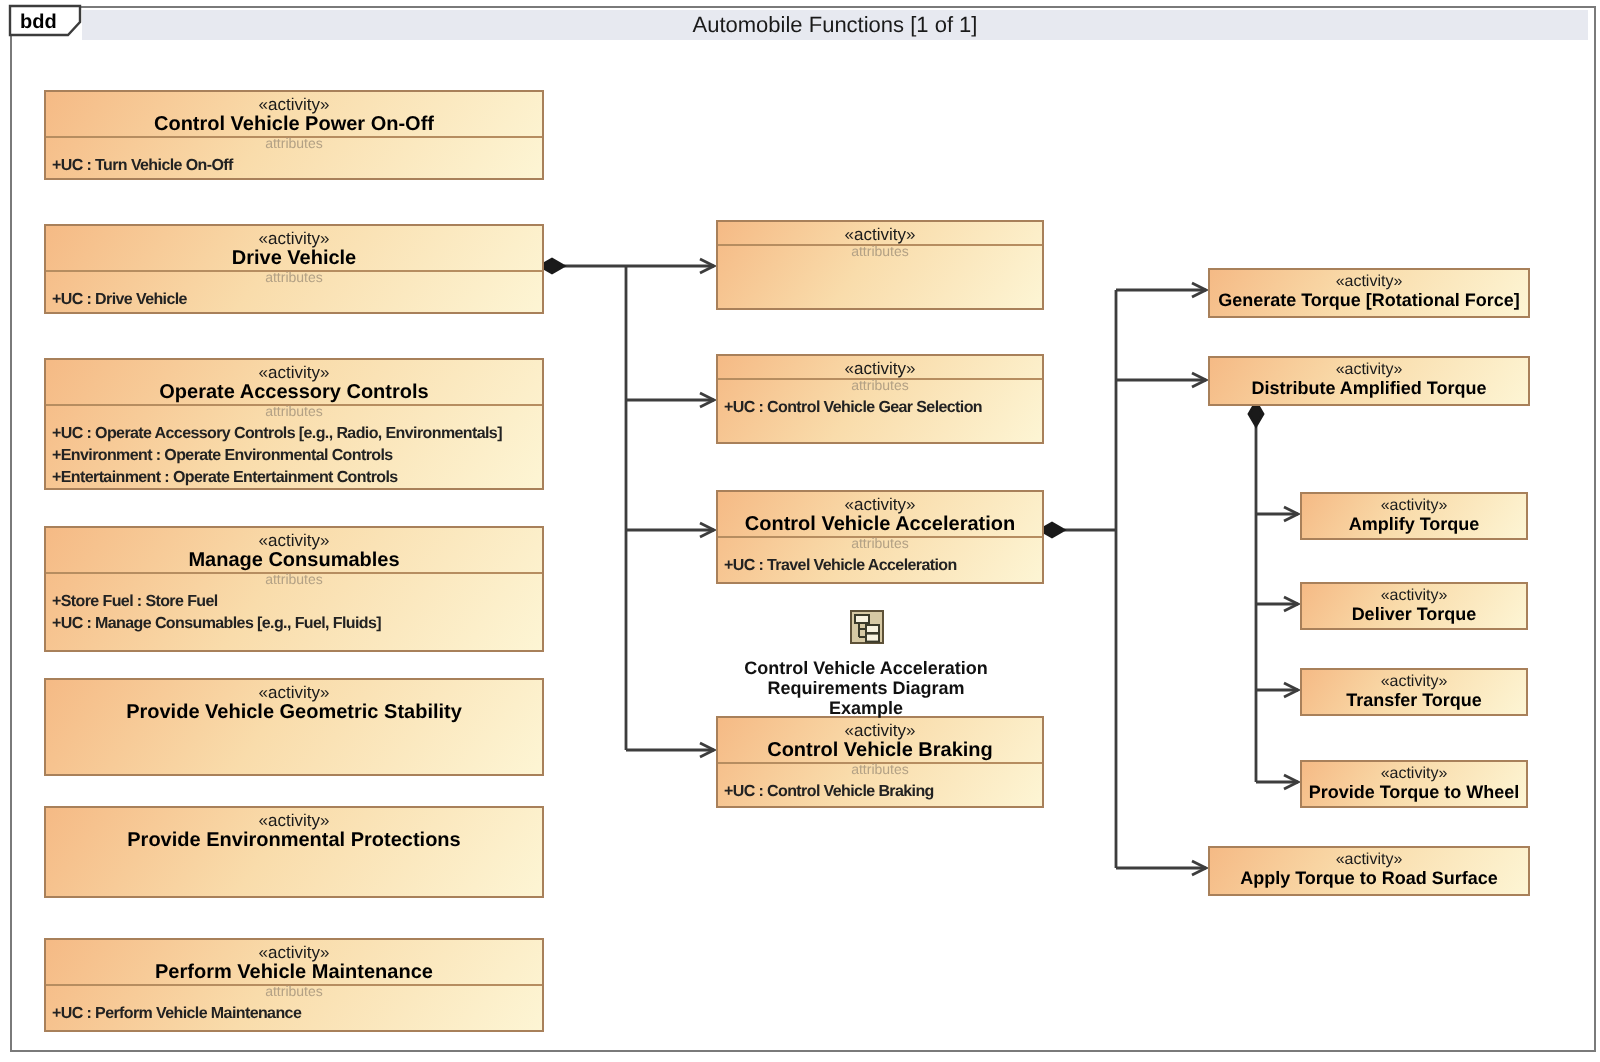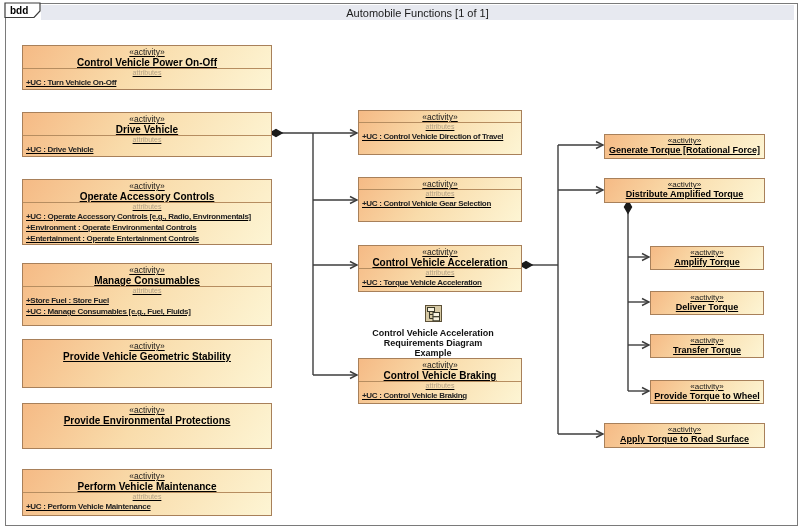--- a/index.html
+++ b/index.html
@@ -15,21 +15,20 @@
     position:absolute;left:41px;top:5px;width:753px;height:15px;
     background:#e7e9f0;display:flex;align-items:center;justify-content:center;
     font-size:11px;color:#1a1a1a;z-index:2;
   }
   svg.overlay{position:absolute;left:0;top:0;z-index:3;}
   .ab{
     position:absolute;z-index:4;
     border:1.5px solid #a8805a;
     background:linear-gradient(125deg,#f5ba85 0%,#f9dcab 45%,#fdf5d4 100%);
     overflow:hidden;
-    text-decoration:underline;
   }
   .hd{text-align:center;padding-top:1px;}
   .st{font-size:8.5px;line-height:10px;color:#1a1a1a;}
   .nm{font-size:10px;line-height:11px;font-weight:bold;color:#000;white-space:nowrap;}
   .at{border-top:1px solid #b68d60;padding:0 3px;}
   .al{text-align:center;font-size:7px;line-height:8px;color:#b3a185;}
   .ln{font-size:8px;line-height:11px;letter-spacing:-0.3px;font-weight:bold;color:#222;white-space:nowrap;}
   .small .st{font-size:8px;line-height:9px;}
   .small .nm{font-size:9px;line-height:10.5px;}
   .note{
@@ -160,42 +159,41 @@
     <div class="ln">+UC : Perform Vehicle Maintenance</div>
   </div>
 </div>
 
 <div class="ab" style="left:358px;top:110px;width:162px;height:43px">
   <div class="hd">
     <div class="st">«activity»</div>
   </div>
   <div class="at">
     <div class="al">attributes</div>
-    <div class="ln">+UC : Control Vehicle Direction of Travel</div>
   </div>
 </div>
 
 <div class="ab" style="left:358px;top:177px;width:162px;height:43px">
   <div class="hd">
     <div class="st">«activity»</div>
   </div>
   <div class="at">
     <div class="al">attributes</div>
     <div class="ln">+UC : Control Vehicle Gear Selection</div>
   </div>
 </div>
 
 <div class="ab" style="left:358px;top:245px;width:162px;height:45px">
   <div class="hd">
     <div class="st">«activity»</div>
     <div class="nm">Control Vehicle Acceleration</div>
   </div>
   <div class="at">
     <div class="al">attributes</div>
-    <div class="ln">+UC : Torque Vehicle Acceleration</div>
+    <div class="ln">+UC : Travel Vehicle Acceleration</div>
   </div>
 </div>
 
 <div class="ab" style="left:358px;top:358px;width:162px;height:44px">
   <div class="hd">
     <div class="st">«activity»</div>
     <div class="nm">Control Vehicle Braking</div>
   </div>
   <div class="at">
     <div class="al">attributes</div>

